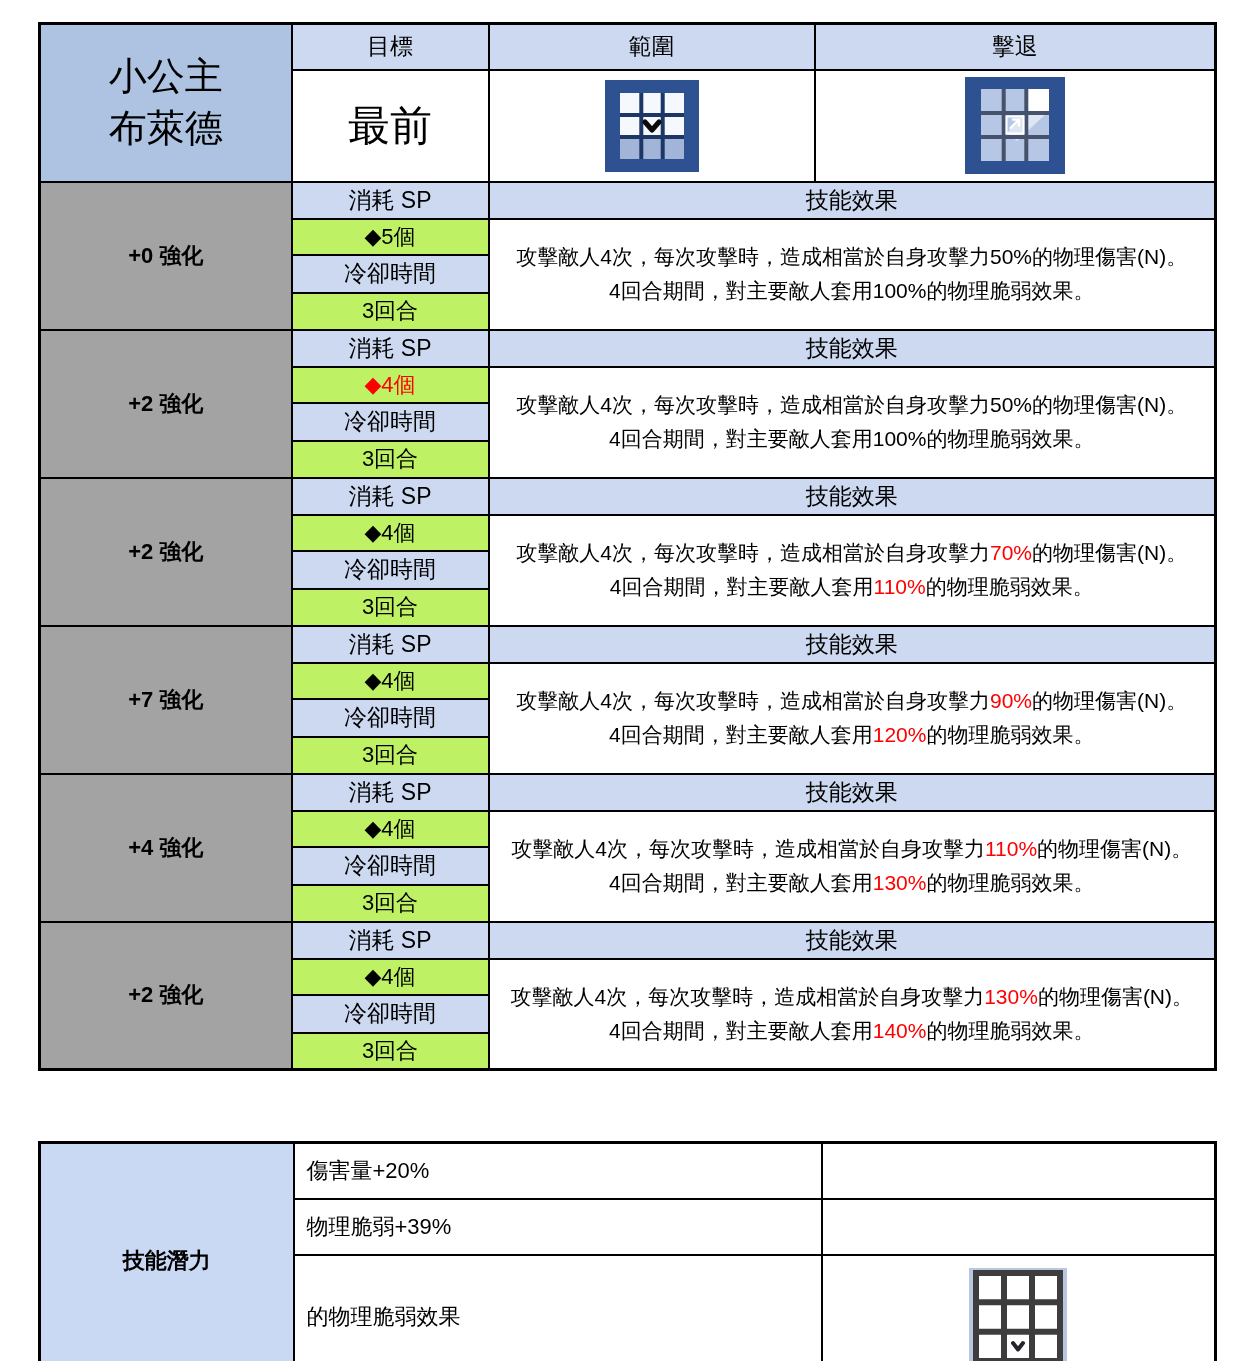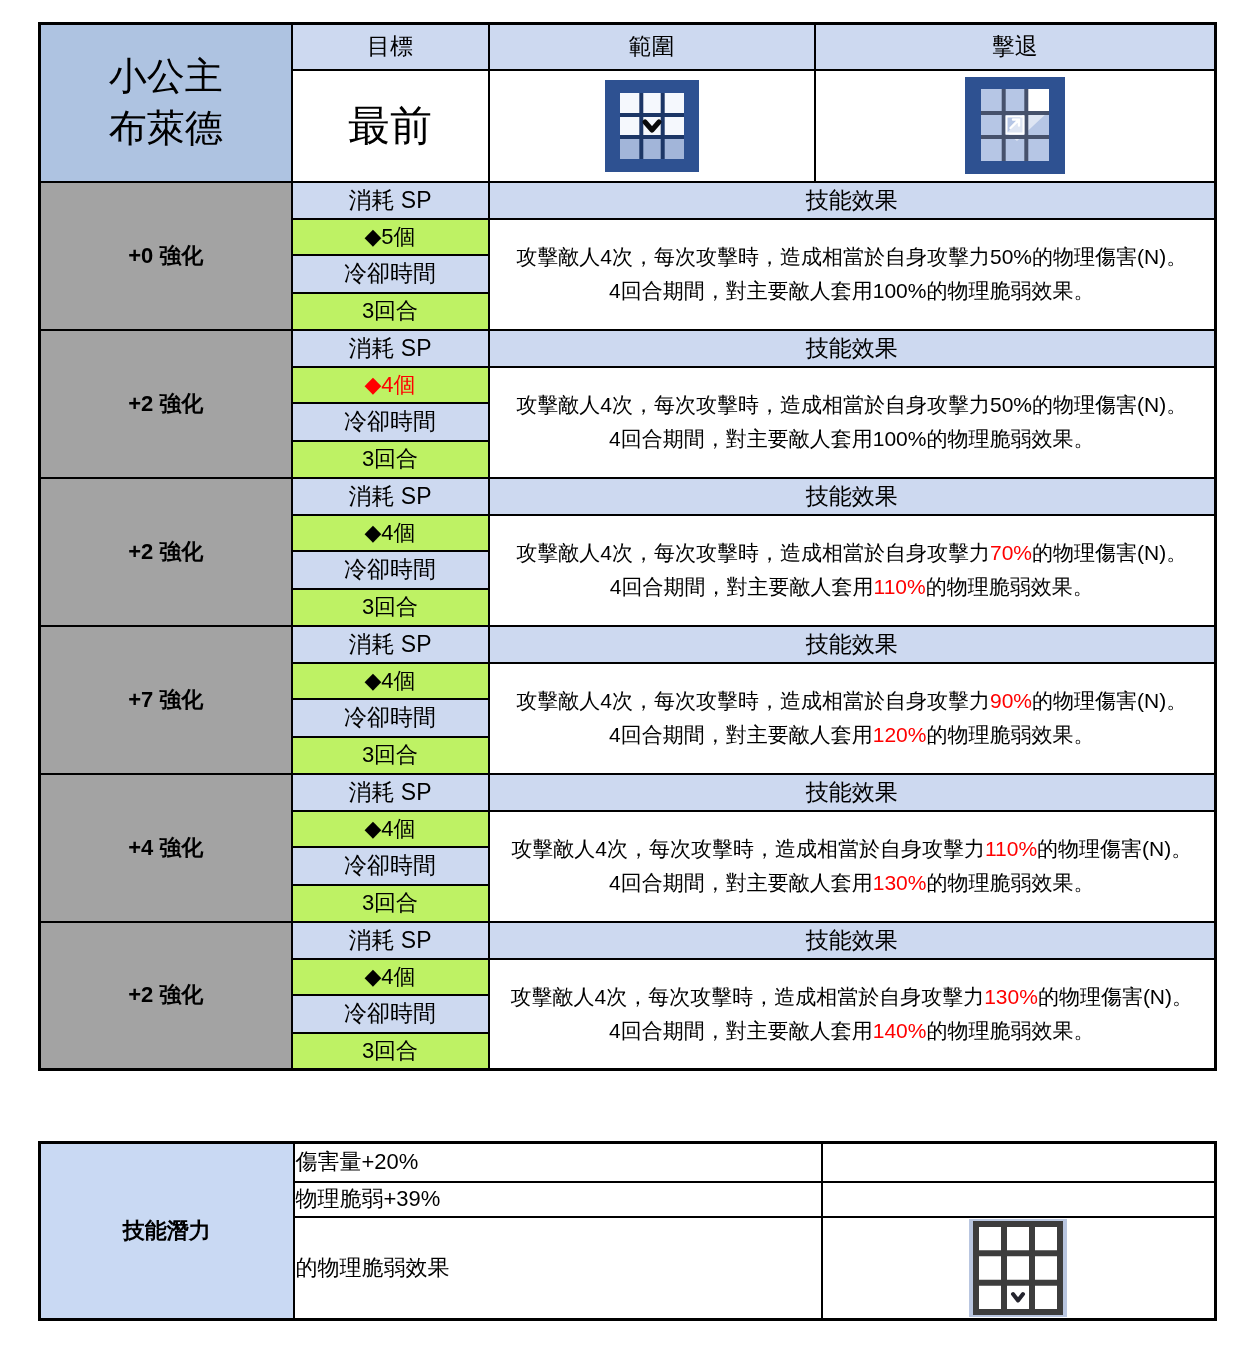--- a/index.html
+++ b/index.html
@@ -4,21 +4,21 @@
 <style>
   html,body{margin:0;padding:0;background:#ffffff;}
   .canvas{
     position:relative;width:1244px;height:1361px;background:#ffffff;overflow:hidden;
     font-family:"Liberation Sans","DejaVu Sans",sans-serif;color:#000;
   }
   table{border-collapse:collapse;table-layout:fixed;}
   .main-table{position:absolute;left:38px;top:22px;width:1176px;border:3px solid #000;}
   .main-table td{border:2px solid #000;padding:0;text-align:center;vertical-align:middle;overflow:hidden;}
   .pot-table{position:absolute;left:38px;top:1141px;width:1176px;border:3px solid #000;}
-  .pot-table td{border:2px solid #000;padding:1px;vertical-align:middle;overflow:hidden;}
+  .pot-table td{border:2px solid #000;padding:12px;vertical-align:middle;overflow:hidden;}
 
   .name-cell{background:#aec3e1;font-size:38px;font-weight:normal;line-height:1.35;white-space:pre-line;}
   .hdr{background:#cdd9f0;font-weight:normal;font-size:23px;}
   .target-val{background:#fff;font-size:42px;}
   .icon-cell{background:#fff;}
   .level-cell{background:#a3a3a3;font-weight:bold;font-size:22px;}
   .val{background:#bef264;font-size:22px;}
   .effect{background:#fff;font-size:21px;line-height:34px;text-align:left;padding:0 12px;margin-top:16px;}
   .red-text{color:#ff0000;}
 

